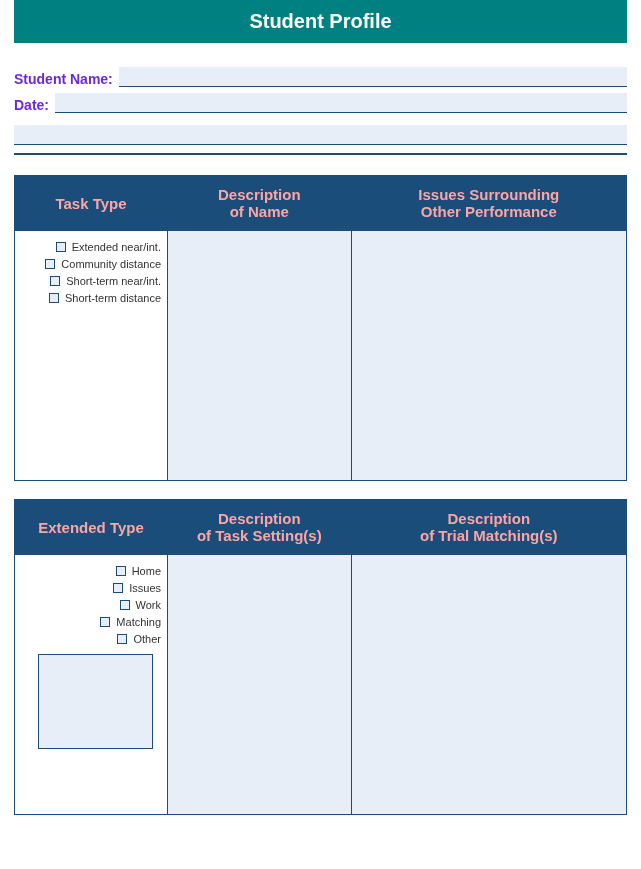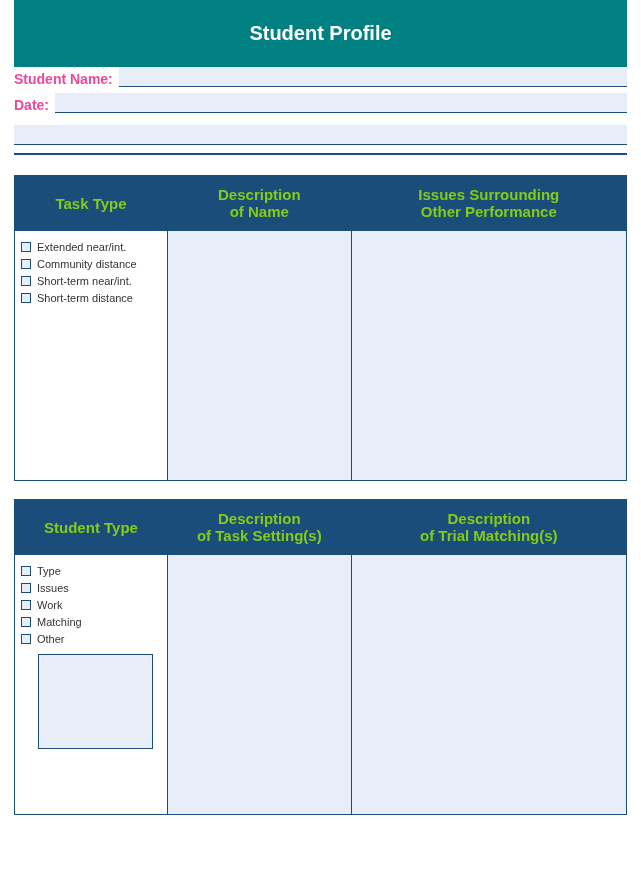--- a/index.html
+++ b/index.html
@@ -10,34 +10,35 @@
     body {
       font-family: Arial, Helvetica, sans-serif;
       background: #ffffff;
       width: 641px;
       padding: 0 14px;
     }
     .title-banner {
       background: #008080;
       color: #ffffff;
       text-align: center;
-      padding: 22px 0;
+      padding: 10px 0;
       font-size: 20px;
       font-weight: bold;
+      margin-bottom: 24px;
     }
     .form-fields {
       margin-bottom: 18px;
     }
     .field-row {
       display: flex;
       align-items: flex-end;
       margin-bottom: 6px;
     }
     .field-label {
-      color: #ec4899;
+      color: #6d28d9;
       font-weight: bold;
       font-size: 14px;
       margin-right: 6px;
       white-space: nowrap;
     }
     .field-input {
       flex: 1;
       background: #e8eef7;
       border: none;
       border-bottom: 1px solid #1a4d7a;
@@ -63,21 +64,21 @@
       margin-bottom: 20px;
     }
 
     table.grid {
       width: 100%;
       border-collapse: collapse;
       margin-bottom: 18px;
     }
     table.grid th {
       background: #1a4d7a;
-      color: #84cc16;
+      color: #fca5a5;
       font-size: 15px;
       font-weight: bold;
       padding: 10px 4px;
       text-align: center;
       border: 1px solid #1a4d7a;
     }
     table.grid td {
       border: 1px solid #1a4d7a;
       vertical-align: top;
       padding: 10px 6px;
@@ -99,20 +100,21 @@
     .table1-body td {
       height: 250px;
     }
     .table2-body td {
       height: 260px;
     }
     .check-item {
       display: flex;
       align-items: center;
       margin-bottom: 5px;
+      justify-content: flex-end;
     }
     .check-box {
       width: 10px;
       height: 10px;
       border: 1px solid #1a4d7a;
       background: #e8eef7;
       margin-right: 6px;
       flex-shrink: 0;
       cursor: pointer;
     }
@@ -192,38 +194,38 @@
       <td class="col2"></td>
       <td class="col3"></td>
     </tr>
   </tbody>
 </table>
 
 <table class="grid">
   <thead>
     <tr>
       <th class="col1">
-        <span>Student Type</span>
+        <span>Extended Type</span>
       </th>
       <th class="col2">
         <span>Description</span><br>
         <span>of Task Setting(s)</span>
       </th>
       <th class="col3">
         <span>Description</span><br>
         <span>of Trial Matching(s)</span>
       </th>
     </tr>
   </thead>
   <tbody class="table2-body">
     <tr>
       <td class="col1">
         <div class="check-item">
           <div class="check-box"></div>
-          <span class="check-label">Type</span>
+          <span class="check-label">Home</span>
         </div>
         <div class="check-item">
           <div class="check-box"></div>
           <span class="check-label">Issues</span>
         </div>
         <div class="check-item">
           <div class="check-box"></div>
           <span class="check-label">Work</span>
         </div>
         <div class="check-item">

